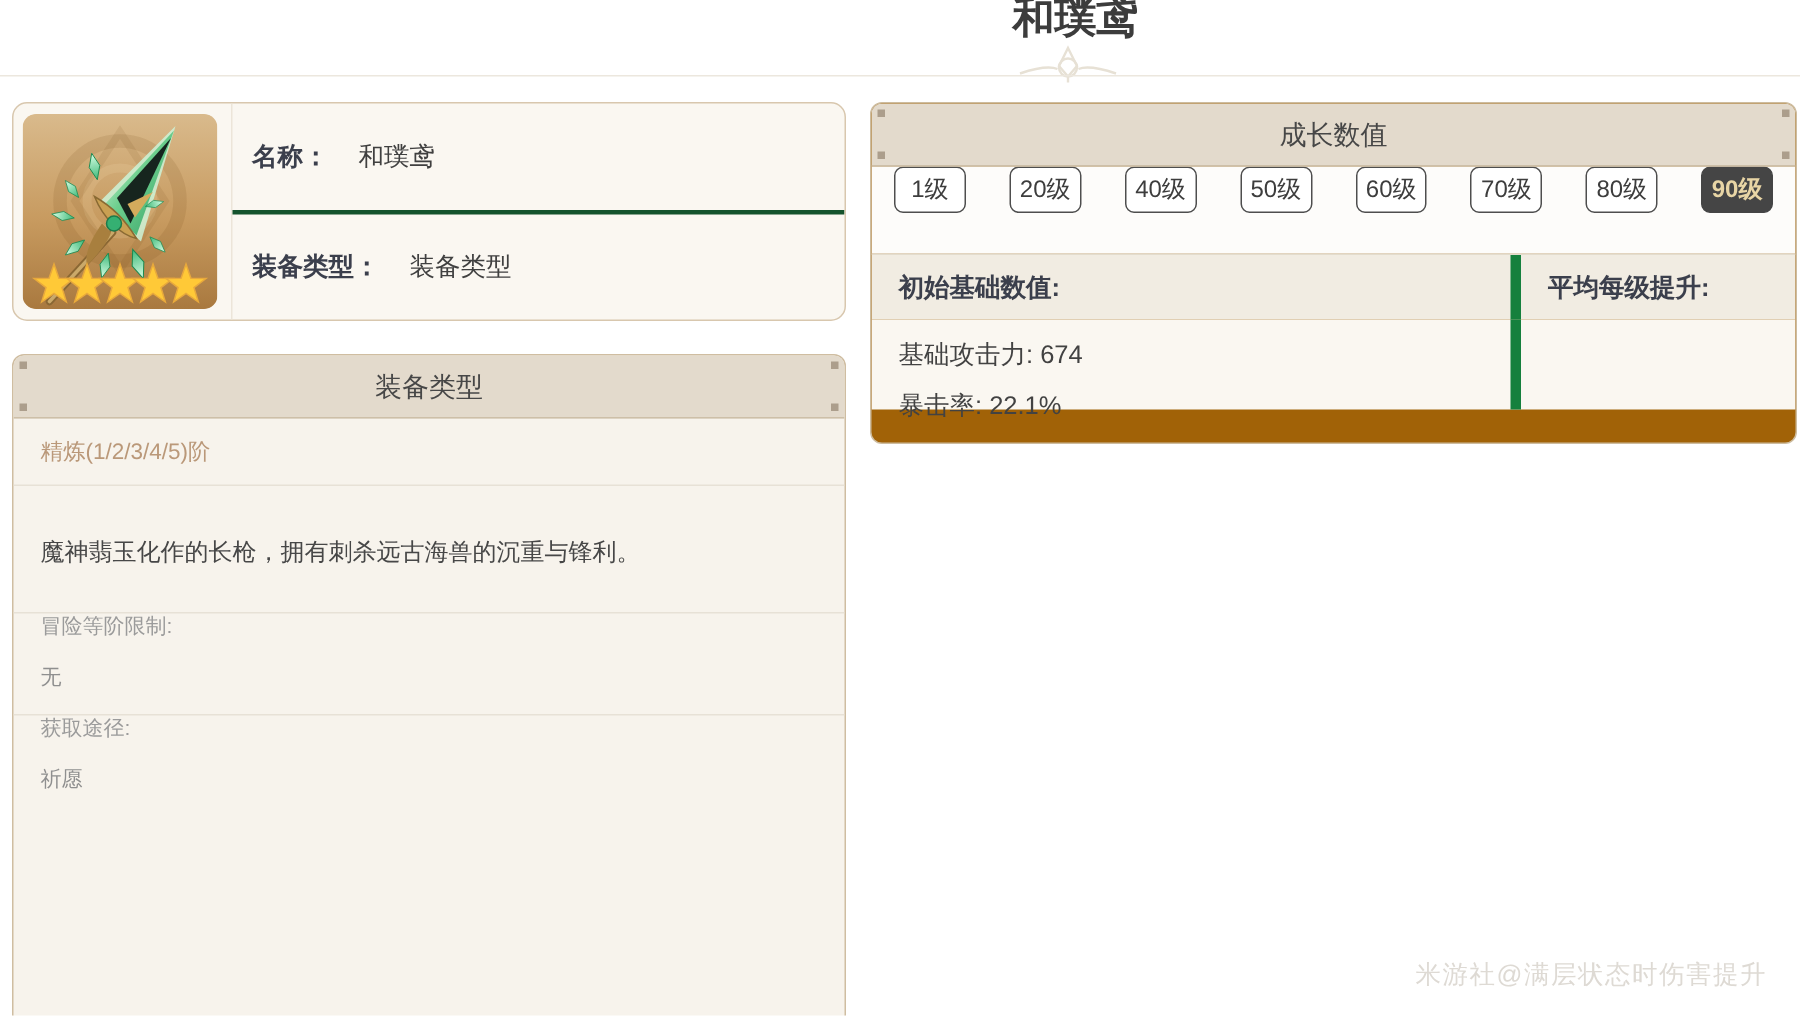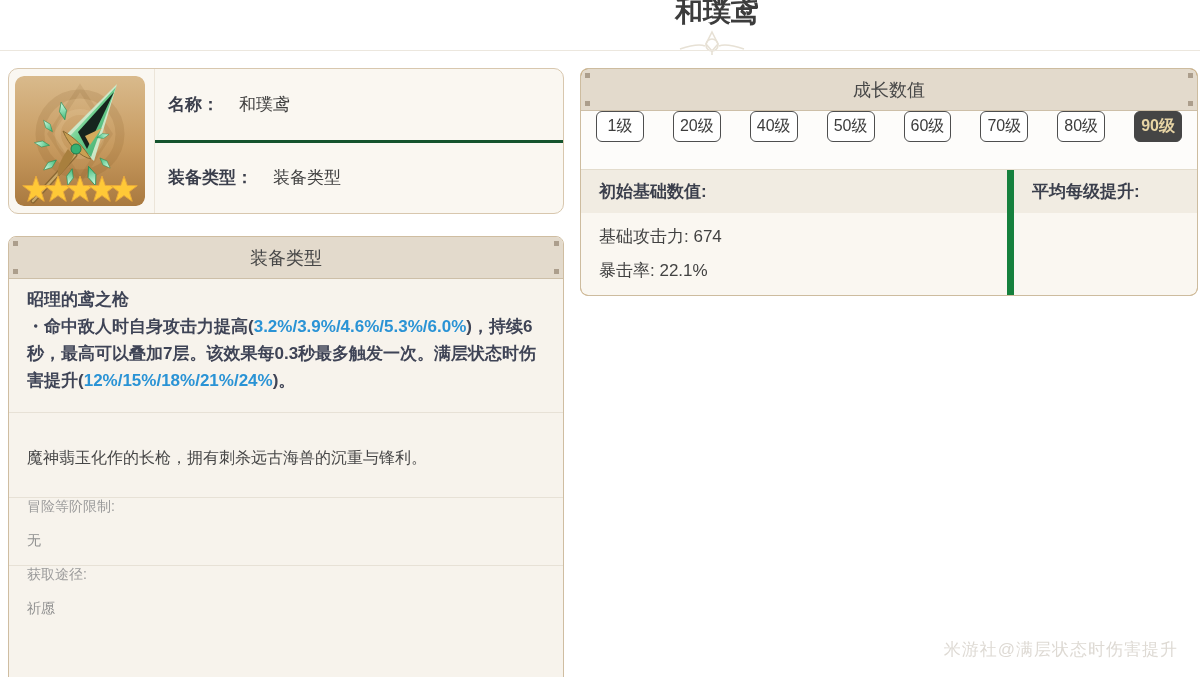--- a/index.html
+++ b/index.html
@@ -50,21 +50,21 @@
   .meta.src { height:90px; }
 
   
   .growth-card { left:580px; top:68px; width:618px; height:228px; border-color:#cdbc9f; background:#a16207; border-radius:8px; }
   .tabs { height:58px; display:flex; padding:0 15px; gap:29px; background:#fdfcfa; }
   .tab { width:58px; height:31px; background:#ffffff; border:1.5px solid #4e4e4e; border-radius:6px;
          font-family:inherit; font-size:16px; color:#3d3d3d; cursor:pointer; display:flex; align-items:center; justify-content:center; }
   .tab.active { background:#454545; border-color:#454545; color:#e8d5a5;font-weight:bold; }
   .stat-head { height:44px; display:flex; background:#f1ece2; border-top:1px solid #e3dccd; }
   .stat-head .cell { display:flex; align-items:center; padding-left:18px; font-weight:bold; font-size:17px; color:#3b3f4c; }
-  .stat-body { display:flex; background:#faf7f1; flex:1; height:82px; }
+  .stat-body { display:flex; background:#faf7f1; flex:1; height:60px; }
   .c1 { width:426px; }
   .c2 { flex:1; border-left:7px solid #15803d; padding-left:18px; }
   .stat-body .c1 { padding:7px 0 0 18px; font-size:17px; color:#424242; }
   .stat-body .c1 div { line-height:34px; }
 
   .watermark {
     position:absolute; top:638px; right:22px; font-size:17px; color:#dedad4;
     text-shadow:1px 1px 0 #ffffff; letter-spacing:1px;
   }
 </style>
@@ -151,23 +151,22 @@
 </section>
 
 <section class="card desc-card">
   <header class="band">
     <span class="sq tl"></span>
     <span class="sq tr"></span>
     <span class="sq bl"></span>
     <span class="sq br"></span>
     <span>装备类型</span>
   </header>
-  <div class="sec effect">
-    <div>昭理的鸢之枪</div>
-    <div><span>・命中敌人时自身攻击力提高(</span><span class="blue">3.2%/3.9%/4.6%/5.3%/6.0%</span><span>)，持续6秒，最高可以叠加7层。该效果每0.3秒最多触发一次。满层状态时伤害提升(</span><span class="blue">12%/15%/18%/21%/24%</span><span>)。</span></div>
+  <div class="sec refine">
+    <span>精炼(1/2/3/4/5)阶</span>
   </div>
   <div class="sec flavor">
     <span>魔神翡玉化作的长枪，拥有刺杀远古海兽的沉重与锋利。</span>
   </div>
   <div class="sec meta rank">
     <div class="meta-l">冒险等阶限制:</div>
     <div class="meta-v">无</div>
   </div>
   <div class="sec meta src">
     <div class="meta-l">获取途径:</div>

